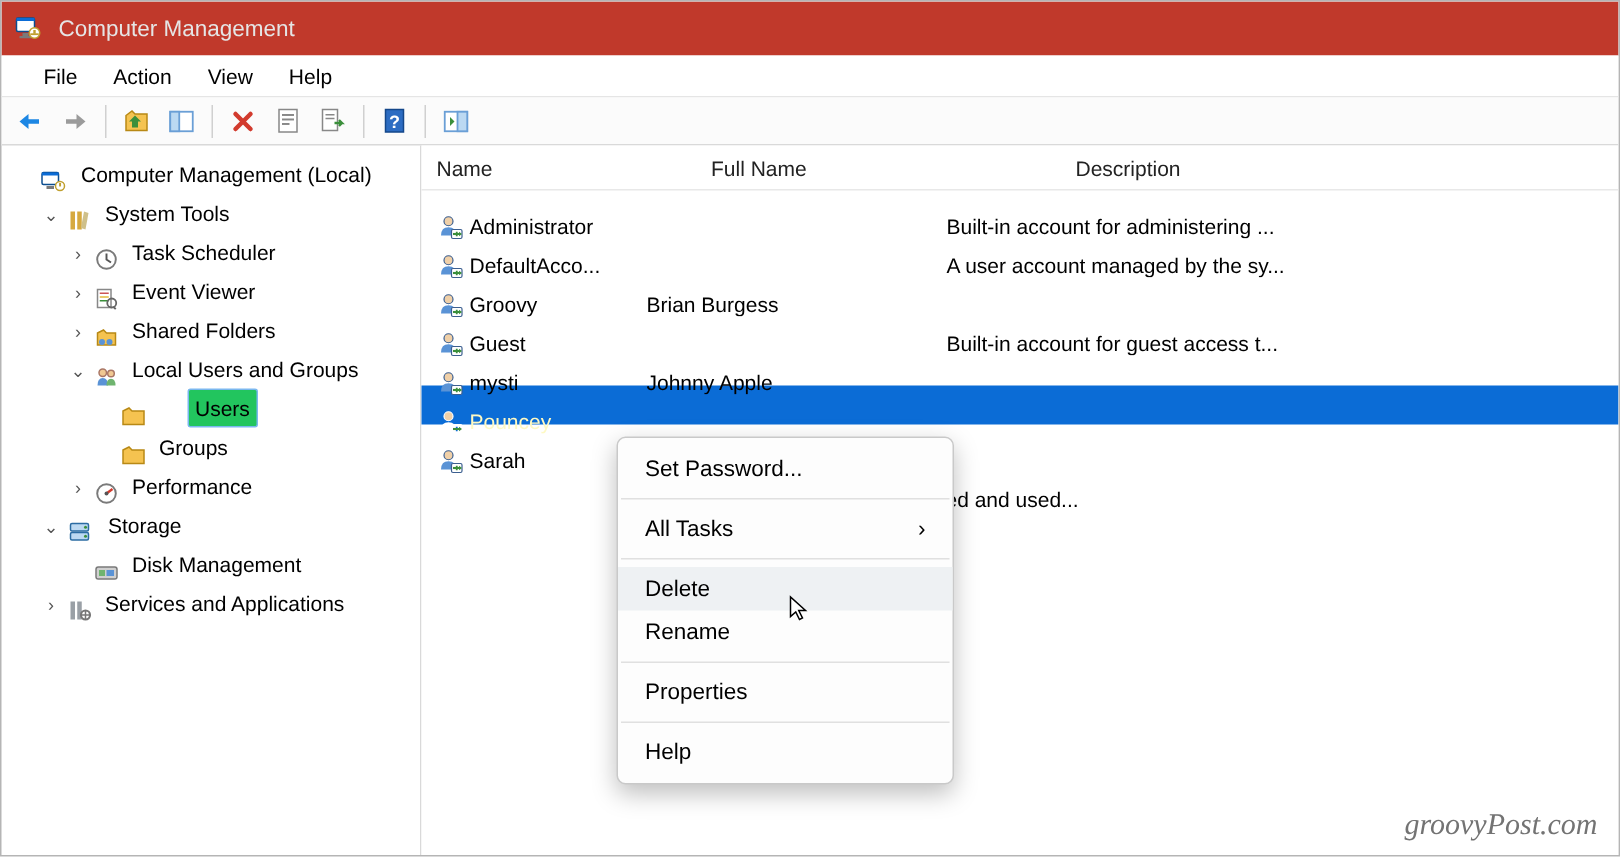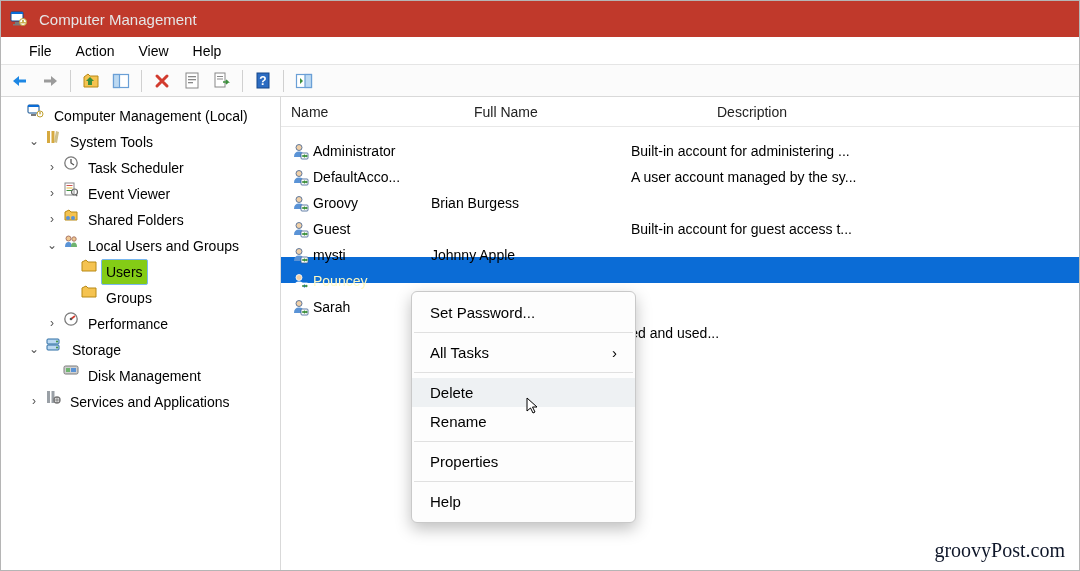--- a/index.html
+++ b/index.html
@@ -22,30 +22,30 @@
   .col-desc{ flex:1;}
   .row { display:flex; align-items:center; height:26px; padding-left:6px;}
   .row .cell { padding: 0 4px; white-space:nowrap; overflow:hidden; text-overflow:ellipsis;margin-top:22px;}
   .row .c-name{ width:140px; display:flex; align-items:center; gap:4px;}
   .row .c-full{ width:200px;}
   .row .c-desc{ flex:1;}
   .row.selected{ background:#0b6cd6; color:#fef9c3;}
   .tree ul { list-style:none; margin:0; padding-left:18px; }
   .tree > ul { padding-left:2px;}
   .tree li { white-space:nowrap; line-height:24px;}
-  .tree .node { display:flex; align-items:flex-start; gap:4px; padding:0 2px; cursor:default;}
+  .tree .node { display:flex; align-items:flex-end; gap:4px; padding:0 2px; cursor:default;}
   .tree .twisty { width:14px; text-align:center; color:#555; font-size:12px; display:inline-block;}
   .tree .label { padding: 0 4px; border:1px solid transparent; border-radius:2px;}
-  .tree .selected .label{ background:#84cc16; border-color:#7ab7ef;}
+  .tree .selected .label{ background:#22c55e; border-color:#7ab7ef;margin-left:24px;}
   .ctx-menu { position:absolute; left:410px; top:290px; width:225px; background:#fdfdfd; border:1px solid #c9c9c9; border-radius:6px; box-shadow:0 6px 16px rgba(0,0,0,0.25); padding:6px 0; font-size:15px;}
   .ctx-item { padding: 6px 18px; display:flex; align-items:center; justify-content:space-between;}
   .ctx-item:hover, .ctx-item.hover { background:#eef1f3;}
   .ctx-sep { height:1px; background:#e0e0e0; margin:5px 2px;}
   .cursor { position:absolute; left:524px; top:395px; width:18px; height:18px; pointer-events:none;}
-  .watermark { position:absolute; right:14px; bottom:8px; font-family:Georgia, 'Times New Roman', serif; font-size:20px; color:#0f172a;margin-top:32px;}
+  .watermark { position:absolute; right:14px; bottom:8px; font-family:Georgia, 'Times New Roman', serif; font-style:italic; font-size:20px; color:#737373;margin-top:32px;}
   svg{ display:block;}
 </style>
 </head>
 <body>
 
 <div class="window">
 
   <div class="titlebar">
     <span class="app-icon">
       <svg width="18" height="18" viewBox="0 0 18 18">

